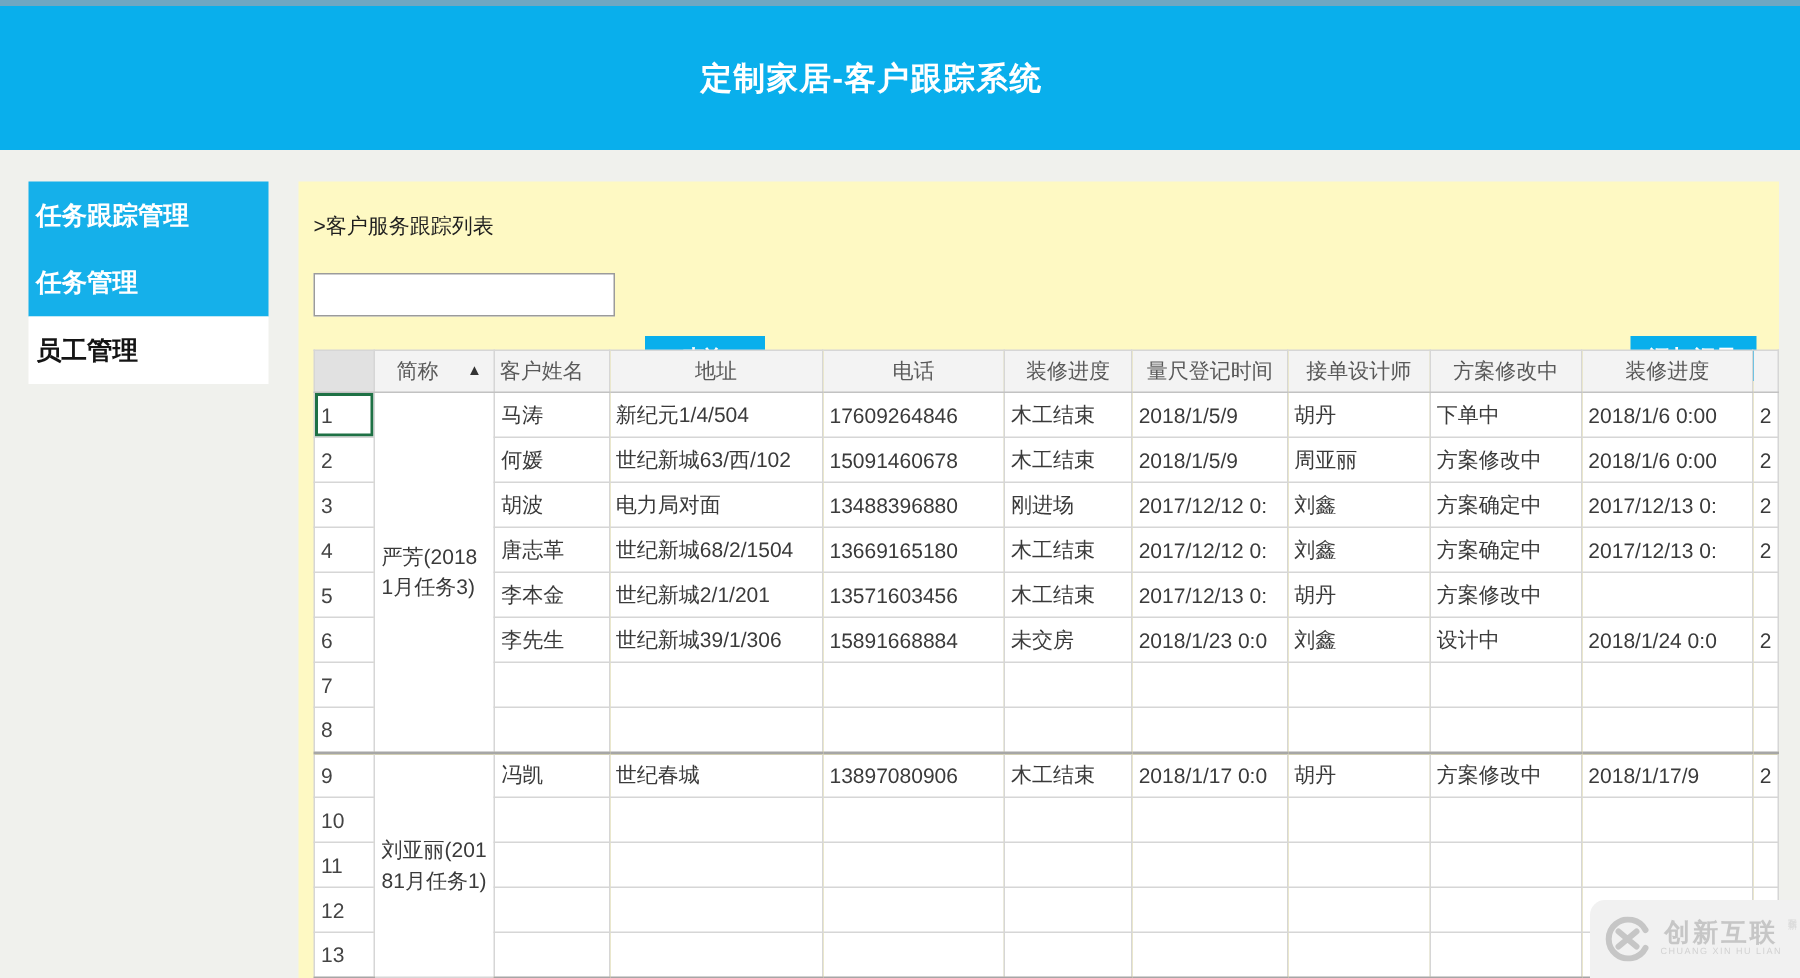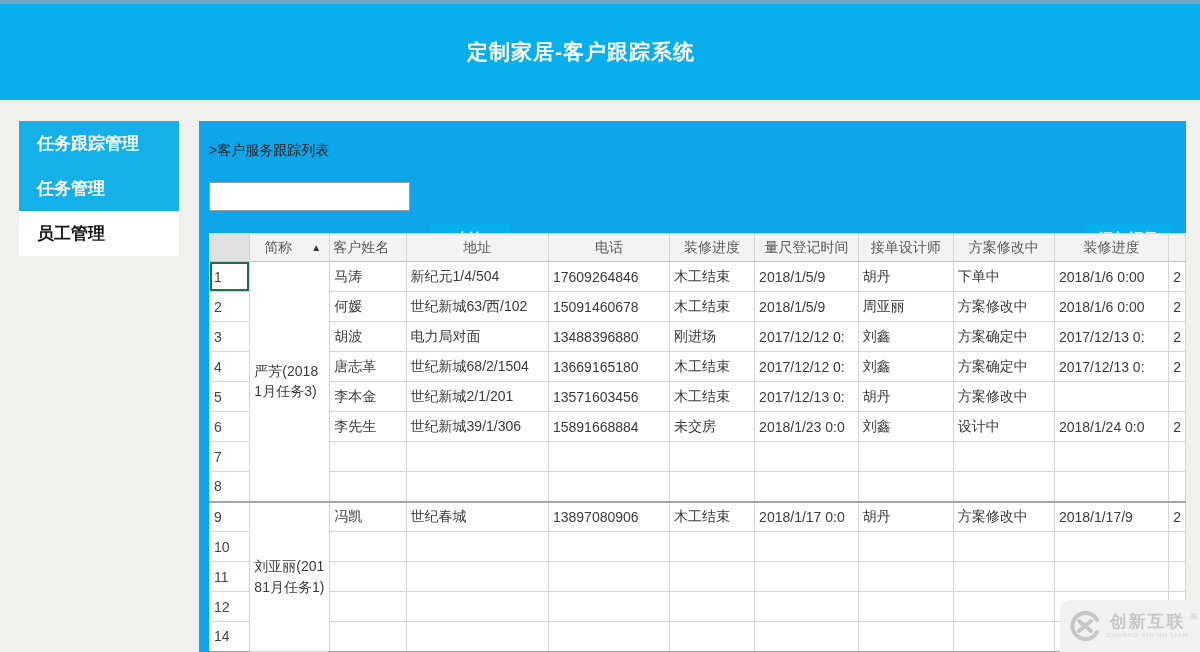--- a/index.html
+++ b/index.html
@@ -12,26 +12,26 @@
   .app-header { position:absolute; left:0; top:4px; width:1200px; height:96px; background:#09afec; }
   .app-title { position:absolute; left:581px; top:50%; transform:translate(-50%,-50%);
     color:#fff; font-size:21px; font-weight:bold; letter-spacing:1px; white-space:nowrap; }
   .user-area { position:absolute; right:32px; top:0; height:96px; display:flex; align-items:center; gap:12px; }
   .avatar { width:34px; height:38px; margin-top:6px; }
   .user-name { color:#fff; font-size:15px; }
   .caret { width:0; height:0; border-left:5px solid transparent; border-right:5px solid transparent;
     border-top:6px solid #eaf7fd; margin-left:2px; }
 
   .sidebar { position:absolute; left:19px; top:121px; width:160px; }
-  .side-item { height:45px; display:flex; align-items:center; padding-left:18px;
+  .side-item { height:45px; display:flex; align-items:center; padding-left:5px;
     font-size:17px; font-weight:bold; cursor:pointer; }
   .side-item.active { background:#15b0ea; color:#fff; }
   .side-item.plain { background:#ffffff; color:#141414; }
 
-  .panel { position:absolute; left:199px; top:121px; width:987px; height:531px; background:#0ea5e9; }
+  .panel { position:absolute; left:199px; top:121px; width:987px; height:531px; background:#fef9c3; }
   .breadcrumb { position:absolute; left:10px; top:21px; font-size:14px; color:#1f1f1f; }
   .search-input { position:absolute; left:10px; top:61px; width:201px; height:29px;
     border:1px solid #9b9b9b; background:#fff; font-size:14px; padding:0 6px; outline:none; }
   .btn { position:absolute; top:61px; height:30px; background:#09afec; color:#fff; border:none;
     font-size:15px; font-weight:bold; cursor:pointer; font-family:inherit;margin-top:42px; }
   .btn-query { left:231px; width:80px; }
   .btn-add { left:888px; width:84px; }
 
   table.sheet { position:absolute; left:10px; top:112px; border-collapse:collapse; table-layout:fixed; }
   .sheet th, .sheet td { border:1px solid #d6d6d6; font-size:14px; white-space:nowrap; overflow:hidden; }
@@ -263,21 +263,21 @@
             <td></td>
             <td></td>
             <td></td>
             <td></td>
             <td></td>
             <td></td>
             <td></td>
             <td></td>
           </tr>
           <tr>
-            <td class="rownum">14</td>
+            <td class="rownum">13</td>
             <td></td>
             <td></td>
             <td></td>
             <td></td>
             <td></td>
             <td></td>
             <td></td>
             <td></td>
             <td></td>
           </tr>

